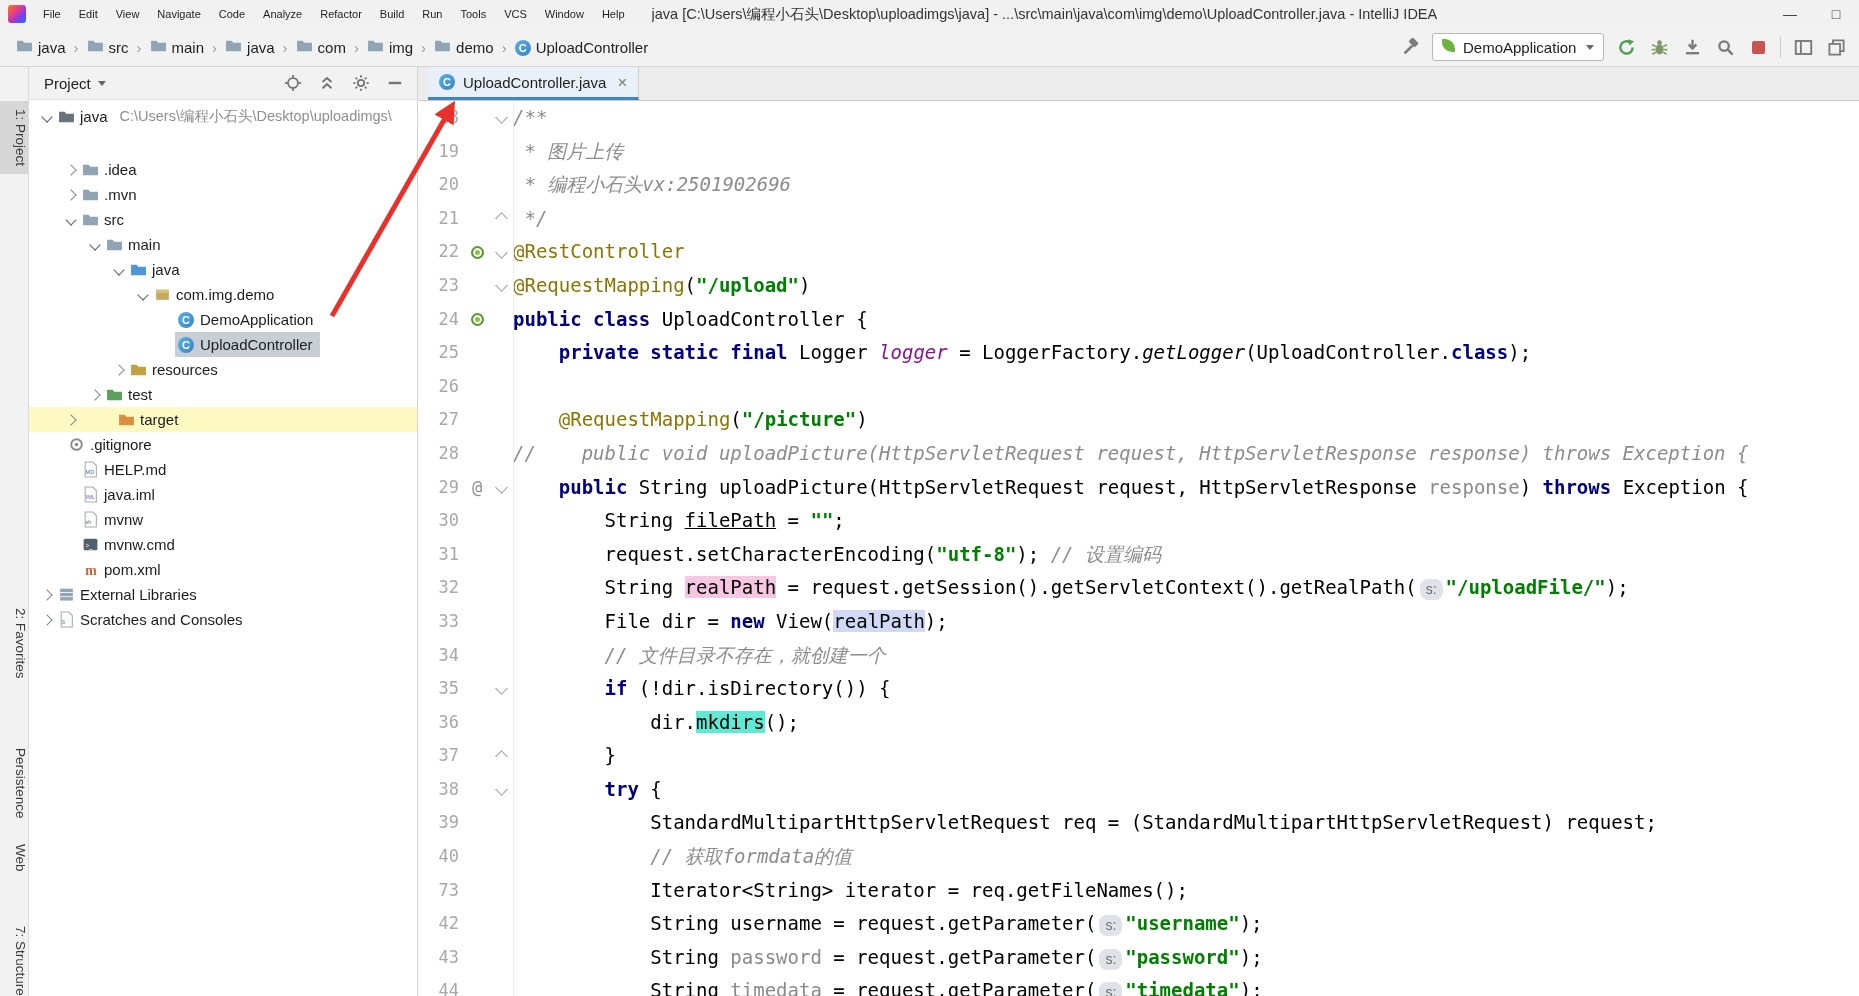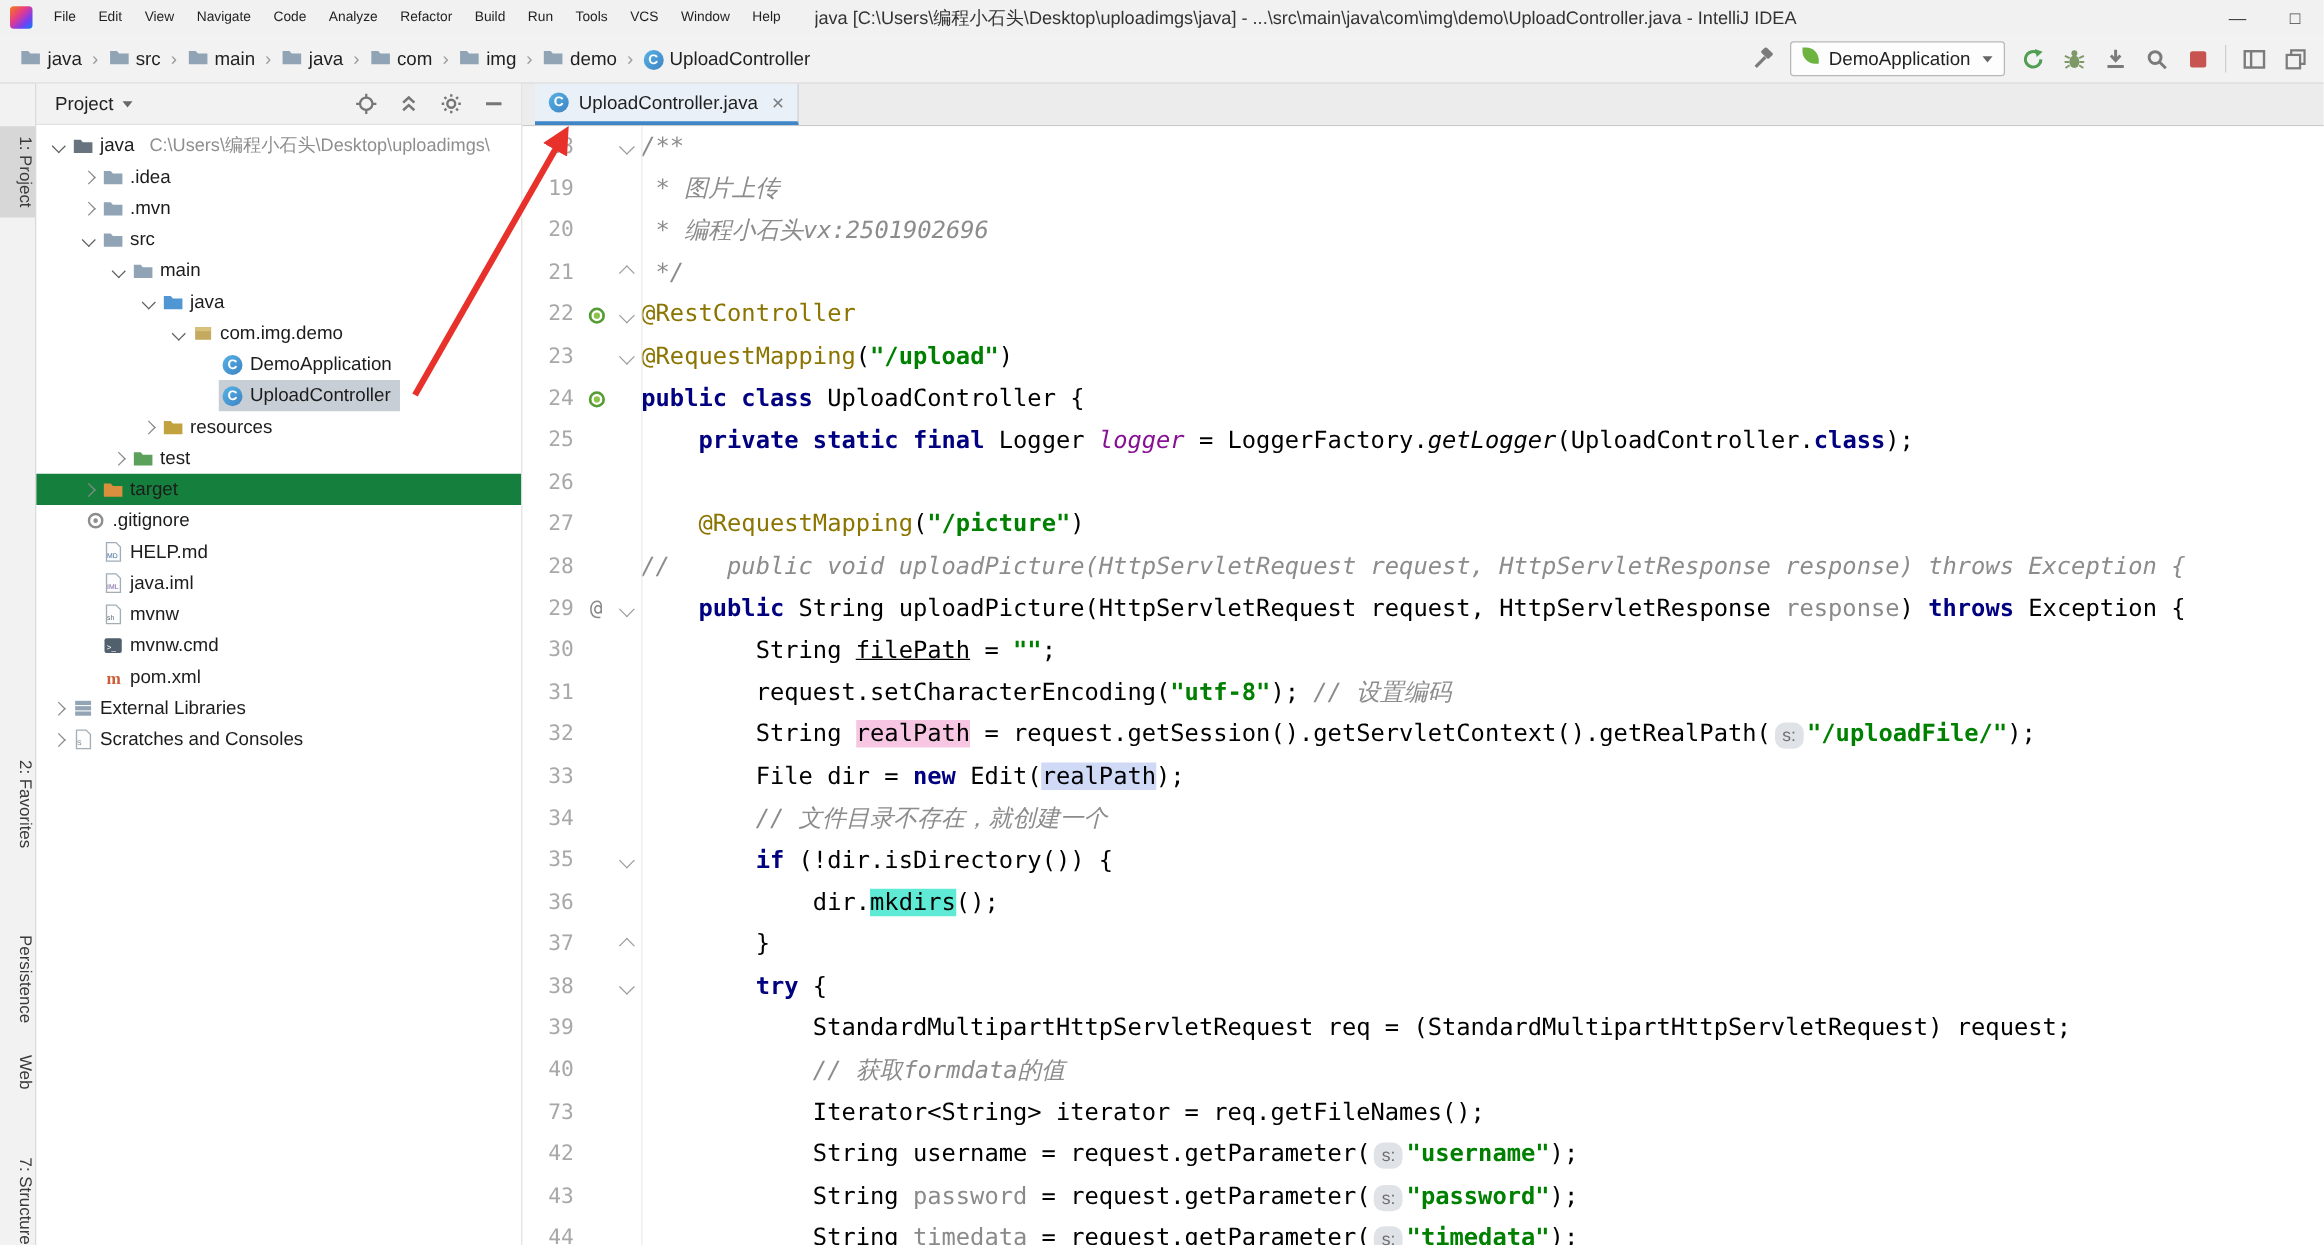--- a/index.html
+++ b/index.html
@@ -53,21 +53,21 @@
   .dd-tri{width:0;height:0;border-left:4px solid transparent;border-right:4px solid transparent;
           border-top:5px solid #666;}
   .panel-icons{margin-left:auto;display:flex;gap:14px;align-items:center;}
   .ph-ic{width:20px;height:20px;display:flex;align-items:center;justify-content:center;}
 
   
   .tree{flex:1;overflow:hidden;padding-top:4px;font-size:15px;position:relative;background:#fff;}
   .tree-row{height:25px;display:flex;align-items:center;white-space:nowrap;}
   .tree-row .rc{display:flex;align-items:center;gap:5px;height:100%;padding:0 7px 0 2px;}
   .tree-row.selected .rc{background:#c8ced6;}
-  .tree-row.highlighted{background:#15803d;}
+  .tree-row.highlighted{background:#fef9c3;gap:36px;}
   .chev-box{width:17px;display:flex;justify-content:center;flex:0 0 auto;}
   .chev{width:7px;height:7px;border-right:1.8px solid #5f5f5f;border-bottom:1.8px solid #5f5f5f;}
   .chev.col{transform:rotate(-45deg);border-color:#8a8a8a;}
   .chev.exp{transform:rotate(45deg);}
   .tree-ic{width:18px;height:18px;display:flex;align-items:center;justify-content:center;flex:0 0 auto;}
   .tree-label{color:#1c1c1c;}
   .tree-extra{color:#8e8e8e;margin-left:7px;font-size:14.5px;}
   .cls-badge{display:inline-flex;width:16px;height:16px;border-radius:50%;
              background:linear-gradient(135deg,#56b2e6,#3d83c3);color:#fff;font-size:11px;
              font-weight:bold;align-items:center;justify-content:center;
@@ -333,21 +333,21 @@
             <span class="rc">
               <span class="tree-ic">
                 <svg width="17" height="17" viewBox="0 0 16 16">
                   <path d="M1 13.5 V3.5 h5.2 l1.6 2 H15 v8 z" fill="#67737e"></path>
                 </svg>
               </span>
               <span class="tree-label">java</span>
               <span class="tree-extra">C:\Users\编程小石头\Desktop\uploadimgs\</span>
             </span>
           </div>
-          <div class="tree-row" style="padding-left: 34px;">
+          <div class="tree-row" style="padding-left: 34px; margin-top: 28px;">
             <span class="chev-box">
               <span class="chev col"></span>
             </span>
             <span class="rc">
               <span class="tree-ic">
                 <svg width="17" height="17" viewBox="0 0 16 16">
                   <path d="M1 13.5 V3.5 h5.2 l1.6 2 H15 v8 z" fill="#90a4b5"></path>
                 </svg>
               </span>
               <span class="tree-label">.idea</span>
@@ -599,21 +599,21 @@
           <div class="line"><span class="g-num">23</span><span class="g-ic"></span><span class="g-fold"><span class="fold down"></span></span><span class="code"><span class="t-a">@RequestMapping</span><span class="t-p">(</span><span class="t-s">"/upload"</span><span class="t-p">)</span></span></div>
           <div class="line"><span class="g-num">24</span><span class="g-ic"><span class="spring-dot"></span></span><span class="g-fold"></span><span class="code"><span class="t-k">public class</span><span class="t-p"> UploadController {</span></span></div>
           <div class="line"><span class="g-num">25</span><span class="g-ic"></span><span class="g-fold"></span><span class="code"><span class="t-p">    </span><span class="t-k">private static final</span><span class="t-p"> Logger </span><span class="t-f">logger</span><span class="t-p"> = LoggerFactory.</span><span class="t-i">getLogger</span><span class="t-p">(UploadController.</span><span class="t-k">class</span><span class="t-p">);</span></span></div>
           <div class="line"><span class="g-num">26</span><span class="g-ic"></span><span class="g-fold"></span><span class="code"></span></div>
           <div class="line"><span class="g-num">27</span><span class="g-ic"></span><span class="g-fold"></span><span class="code"><span class="t-p">    </span><span class="t-a">@RequestMapping</span><span class="t-p">(</span><span class="t-s">"/picture"</span><span class="t-p">)</span></span></div>
           <div class="line"><span class="g-num">28</span><span class="g-ic"></span><span class="g-fold"></span><span class="code"><span class="t-c">//    public void uploadPicture(HttpServletRequest request, HttpServletResponse response) throws Exception {</span></span></div>
           <div class="line"><span class="g-num">29</span><span class="g-ic"><span class="at-ic">@</span></span><span class="g-fold"><span class="fold down"></span></span><span class="code"><span class="t-p">    </span><span class="t-k">public</span><span class="t-p"> String uploadPicture(HttpServletRequest request, HttpServletResponse </span><span class="t-g">response</span><span class="t-p">) </span><span class="t-k">throws</span><span class="t-p"> Exception {</span></span></div>
           <div class="line"><span class="g-num">30</span><span class="g-ic"></span><span class="g-fold"></span><span class="code"><span class="t-p">        String </span><span class="t-u">filePath</span><span class="t-p"> = </span><span class="t-s">""</span><span class="t-p">;</span></span></div>
           <div class="line"><span class="g-num">31</span><span class="g-ic"></span><span class="g-fold"></span><span class="code"><span class="t-p">        request.setCharacterEncoding(</span><span class="t-s">"utf-8"</span><span class="t-p">);</span><span class="t-c"> // 设置编码</span></span></div>
           <div class="line"><span class="g-num">32</span><span class="g-ic"></span><span class="g-fold"></span><span class="code"><span class="t-p">        String </span><span class="t-hp">realPath</span><span class="t-p"> = request.getSession().getServletContext().getRealPath(</span><span class="t-hint">s:</span><span class="t-s">"/uploadFile/"</span><span class="t-p">);</span></span></div>
-          <div class="line"><span class="g-num">33</span><span class="g-ic"></span><span class="g-fold"></span><span class="code"><span class="t-p">        File dir = </span><span class="t-k">new</span><span class="t-p"> Edit(</span><span class="t-hb">realPath</span><span class="t-p">);</span></span></div>
+          <div class="line"><span class="g-num">33</span><span class="g-ic"></span><span class="g-fold"></span><span class="code"><span class="t-p">        File dir = </span><span class="t-k">new</span><span class="t-p"> View(</span><span class="t-hb">realPath</span><span class="t-p">);</span></span></div>
           <div class="line"><span class="g-num">34</span><span class="g-ic"></span><span class="g-fold"></span><span class="code"><span class="t-c">        // 文件目录不存在，就创建一个</span></span></div>
           <div class="line"><span class="g-num">35</span><span class="g-ic"></span><span class="g-fold"><span class="fold down"></span></span><span class="code"><span class="t-p">        </span><span class="t-k">if</span><span class="t-p"> (!dir.isDirectory()) {</span></span></div>
           <div class="line"><span class="g-num">36</span><span class="g-ic"></span><span class="g-fold"></span><span class="code"><span class="t-p">            dir.</span><span class="t-hy">mkdirs</span><span class="t-p">();</span></span></div>
           <div class="line"><span class="g-num">37</span><span class="g-ic"></span><span class="g-fold"><span class="fold up"></span></span><span class="code"><span class="t-p">        }</span></span></div>
           <div class="line"><span class="g-num">38</span><span class="g-ic"></span><span class="g-fold"><span class="fold down"></span></span><span class="code"><span class="t-p">        </span><span class="t-k">try</span><span class="t-p"> {</span></span></div>
           <div class="line"><span class="g-num">39</span><span class="g-ic"></span><span class="g-fold"></span><span class="code"><span class="t-p">            StandardMultipartHttpServletRequest req = (StandardMultipartHttpServletRequest) request;</span></span></div>
           <div class="line"><span class="g-num">40</span><span class="g-ic"></span><span class="g-fold"></span><span class="code"><span class="t-c">            // 获取formdata的值</span></span></div>
           <div class="line"><span class="g-num">73</span><span class="g-ic"></span><span class="g-fold"></span><span class="code"><span class="t-p">            Iterator&lt;String&gt; iterator = req.getFileNames();</span></span></div>
           <div class="line"><span class="g-num">42</span><span class="g-ic"></span><span class="g-fold"></span><span class="code"><span class="t-p">            String username = request.getParameter(</span><span class="t-hint">s:</span><span class="t-s">"username"</span><span class="t-p">);</span></span></div>
           <div class="line"><span class="g-num">43</span><span class="g-ic"></span><span class="g-fold"></span><span class="code"><span class="t-p">            String </span><span class="t-g">password</span><span class="t-p"> = request.getParameter(</span><span class="t-hint">s:</span><span class="t-s">"password"</span><span class="t-p">);</span></span></div>

